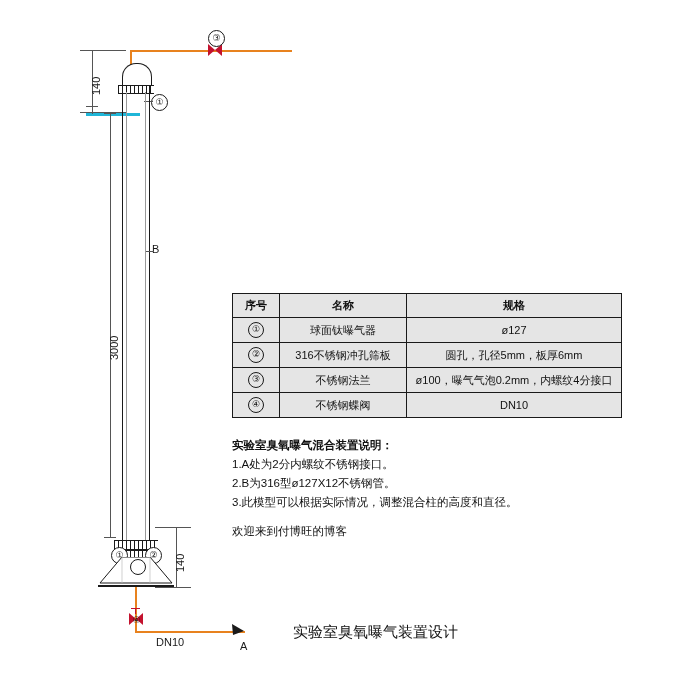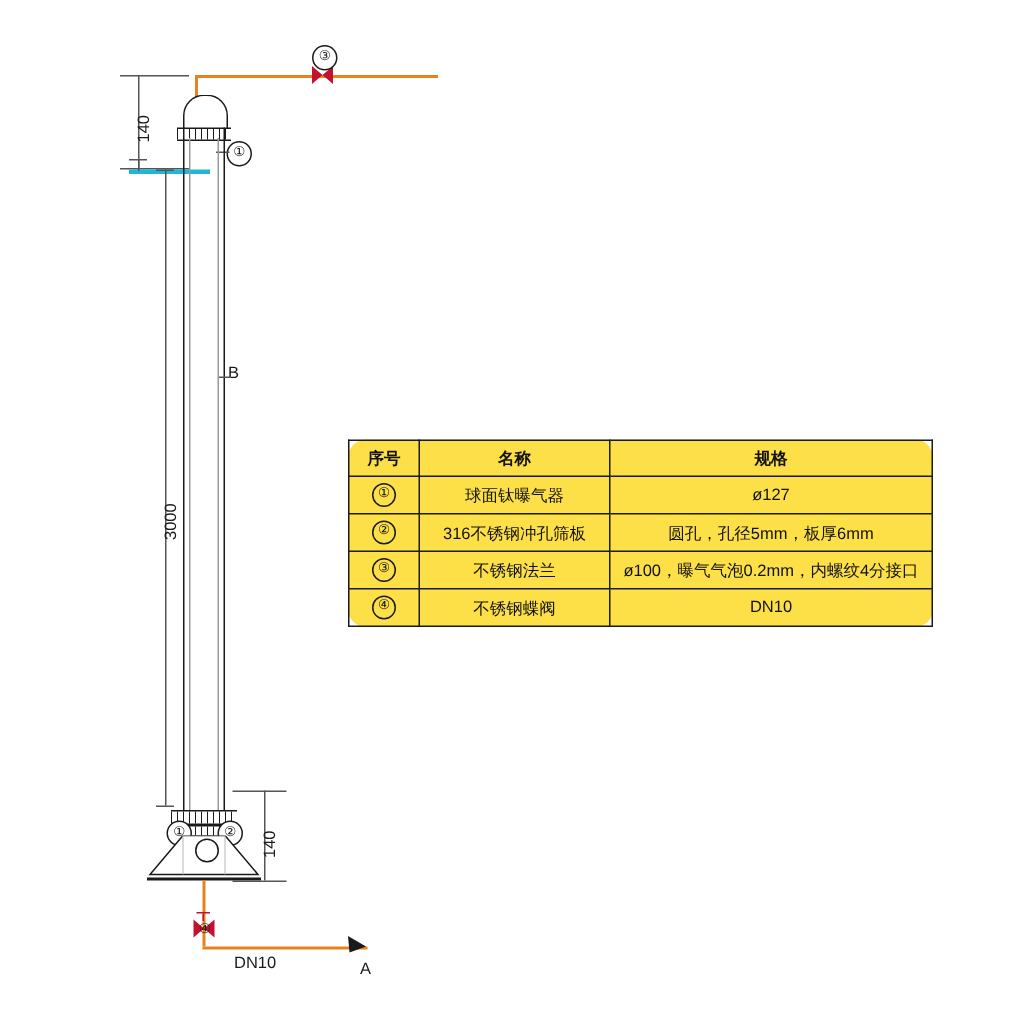--- a/index.html
+++ b/index.html
@@ -104,22 +104,21 @@
     position: absolute; left: 2px; top: -5px;
     width: 9px; height: 1px; background: #c3122e;
   }
 
   
   #spec-table {
     position: absolute;
     border-collapse: collapse;
     font-size: 11px;
     color: #111;
-    background: #fde047;
-    border-radius: 12px;
+    background: #e5e5e5;
   }
   #spec-table th, #spec-table td {
     border: 1px solid #1a1a1a;
     padding: 4px 4px;
     text-align: center;
     font-weight: normal;
     font-family: "Liberation Sans", sans-serif;
   }
   #spec-table th { font-weight: bold; }
   #spec-table .c-no { width: 38px; }
@@ -272,15 +271,24 @@
         <td>ø100，曝气气泡0.2mm，内螺纹4分接口</td>
       </tr>
       <tr>
         <td><span class="tbl-circ">④</span></td>
         <td>不锈钢蝶阀</td>
         <td>DN10</td>
       </tr>
     </tbody>
   </table>
 
-
+  <div id="notes" style="left:232px; top:436px;">
+    <div class="note-title note-line">实验室臭氧曝气混合装置说明：</div>
+    <div class="note-line">1.A处为2分内螺纹不锈钢接口。</div>
+    <div class="note-line">2.B为316型ø127X12不锈钢管。</div>
+    <div class="note-line">3.此模型可以根据实际情况，调整混合柱的高度和直径。</div>
+    <div class="note-gap"></div>
+    <div class="note-line">欢迎来到付博旺的博客</div>
+  </div>
+
+  <div id="drawing-title" style="left:293px; top:623px;">实验室臭氧曝气装置设计</div>
 
 </div>
 
 </body></html>

